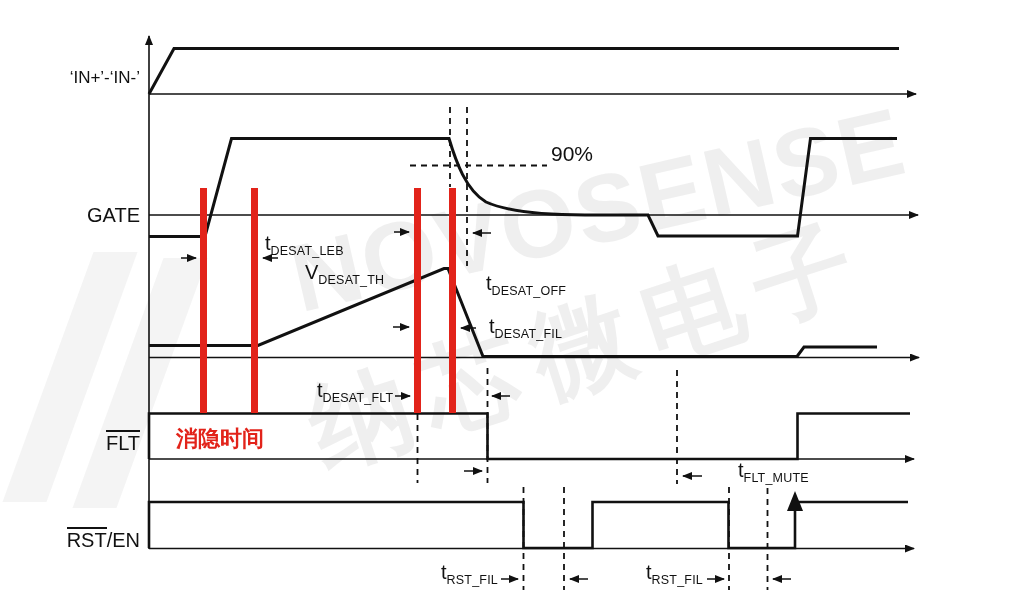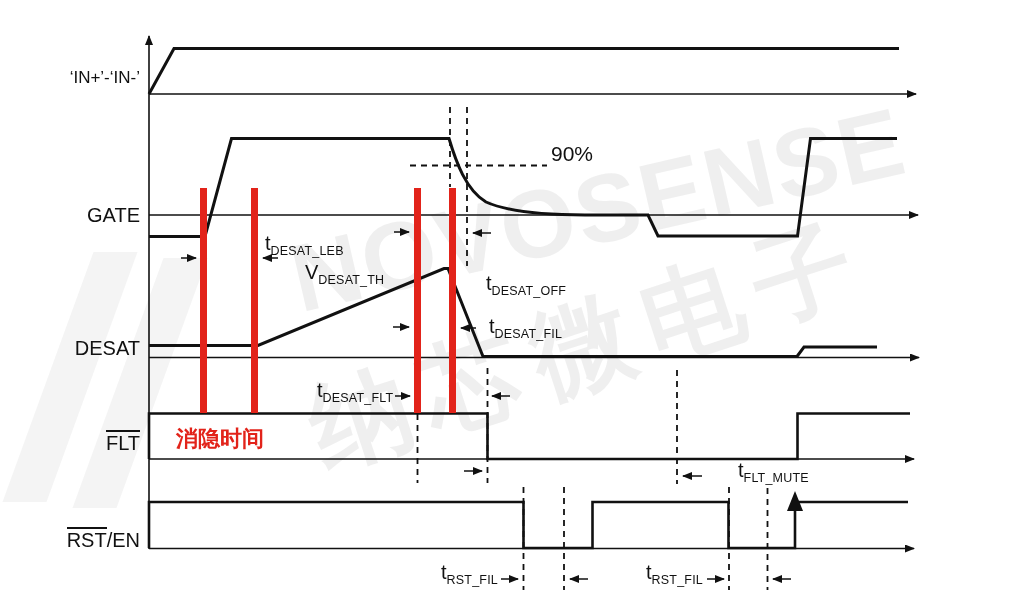--- a/index.html
+++ b/index.html
@@ -107,21 +107,20 @@
       <line x1="702" y1="476" x2="683" y2="476" marker-end="url(#ah)"></line>
       <line x1="501" y1="579" x2="518" y2="579" marker-end="url(#ah)"></line>
       <line x1="588" y1="579" x2="570" y2="579" marker-end="url(#ah)"></line>
       <line x1="707" y1="579" x2="724" y2="579" marker-end="url(#ah)"></line>
       <line x1="791" y1="579" x2="773" y2="579" marker-end="url(#ah)"></line>
     </g>
   </svg>
 
   <div class="siglabel" id="lab-in">‘IN+’-‘IN-’</div>
   <div class="siglabel" id="lab-gate">GATE</div>
-  <div class="siglabel" id="lab-desat">DESAT</div>
   <div class="siglabel" id="lab-flt">
     <span class="ovl">FLT</span>
   </div>
   <div class="siglabel" id="lab-rst">
     <span class="ovl">RST</span><span>/EN</span>
   </div>
 
   <div class="tlabel" id="an-leb">
     <span>t</span><span class="sub">DESAT_LEB</span>
   </div>

